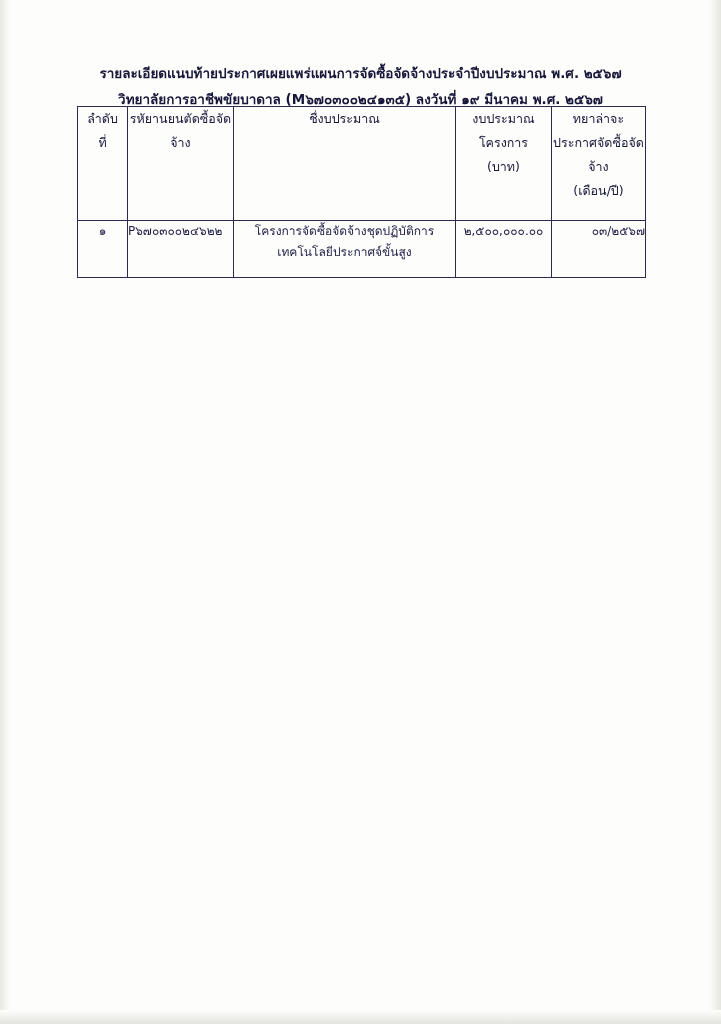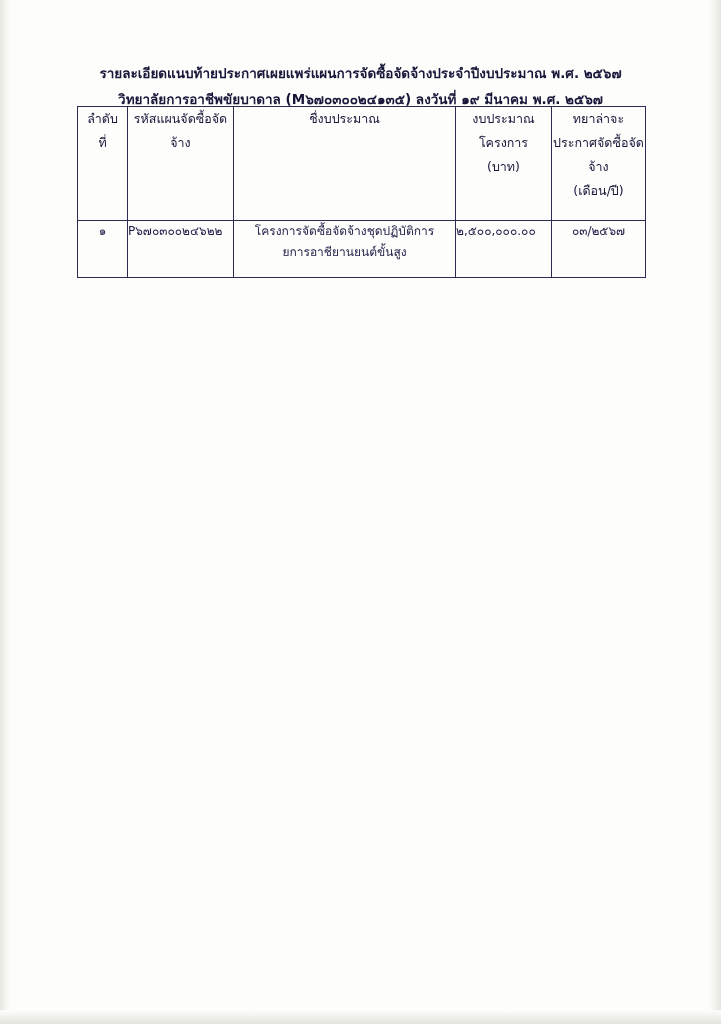--- a/index.html
+++ b/index.html
@@ -111,22 +111,22 @@
   tbody td {
     height: 56px;
     font-size: 12px;
     color: #1c1c46;
     line-height: 21px;
     padding: 8px 4px 4px 4px;
   }
   td.c-no      { text-align: center; }
   td.c-code    { text-align: left; }
   td.c-project { text-align: center; padding-left: 2px; }
-  td.c-budget  { }
-  td.c-month   { text-align: center; }
+  td.c-budget  { text-align: center; }
+  td.c-month   { text-align: right; }
 
   .hdr-sub { display: block; }
 </style>
 </head>
 <body>
 
 <div class="page"></div>
 <div class="scan-edge-left"></div>
 <div class="scan-edge-right"></div>
 <div class="scan-edge-bottom"></div>
@@ -146,21 +146,21 @@
       <col class="col-budget">
       <col class="col-month">
     </colgroup>
     <thead>
       <tr>
         <th>
           <span class="hdr-sub">ลำดับ</span>
           <span class="hdr-sub">ที่</span>
         </th>
         <th>
-          <span class="hdr-sub">รหัสแผนจัดซื้อจัด</span>
+          <span class="hdr-sub">รหัยานยนตัดซื้อจัด</span>
           <span class="hdr-sub">จ้าง</span>
         </th>
         <th>
           <span class="hdr-sub">ชื่งบประมาณ</span>
         </th>
         <th>
           <span class="hdr-sub">งบประมาณ</span>
           <span class="hdr-sub">โครงการ</span>
           <span class="hdr-sub">(บาท)</span>
         </th>
@@ -171,21 +171,21 @@
           <span class="hdr-sub">(เดือน/ปี)</span>
         </th>
       </tr>
     </thead>
     <tbody>
       <tr>
         <td class="c-no">๑</td>
         <td class="c-code">P๖๗๐๓๐๐๒๔๖๒๒</td>
         <td class="c-project">
           <span class="hdr-sub">โครงการจัดซื้อจัดจ้างชุดปฏิบัติการ</span>
-          <span class="hdr-sub">ยการอาชียานยนต์ขั้นสูง</span>
+          <span class="hdr-sub">เทคโนโลยีประกาศจ์ขั้นสูง</span>
         </td>
         <td class="c-budget">๒,๕๐๐,๐๐๐.๐๐</td>
         <td class="c-month">๐๓/๒๕๖๗</td>
       </tr>
     </tbody>
   </table>
 
 </div>
 
 </body></html>

